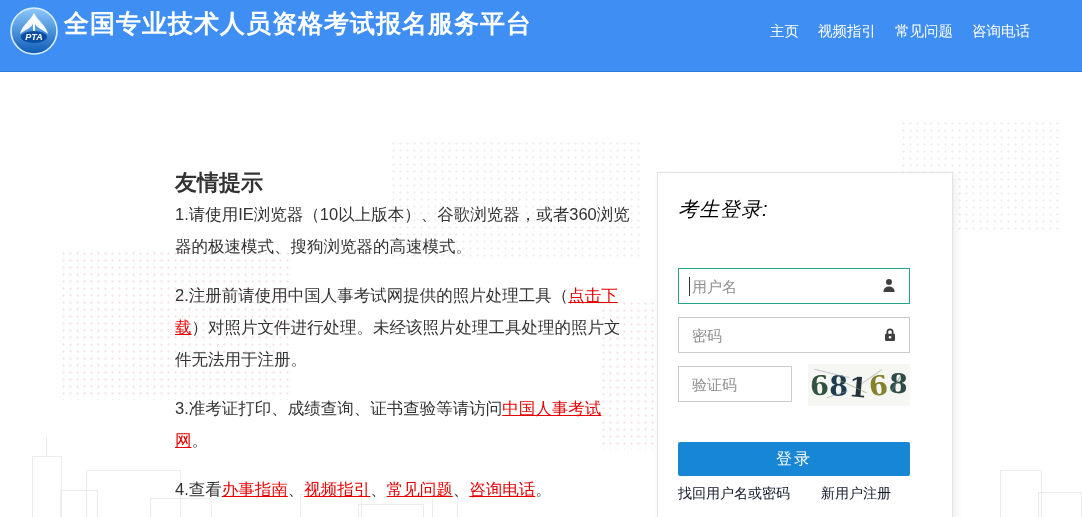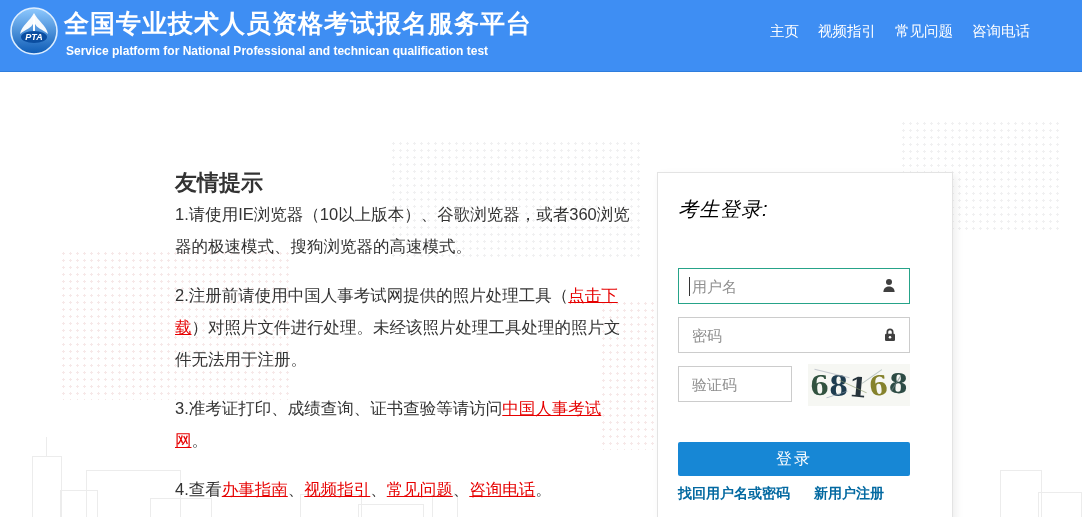--- a/index.html
+++ b/index.html
@@ -64,22 +64,22 @@
   .n1 { width:30px; left:30px; top:22px; background:#8a9a6a; transform:rotate(25deg); }
   .n2 { width:24px; left:52px; top:12px; background:#99aaaa; transform:rotate(-35deg); }
   .n3 { width:36px; left:6px;  top:9px;  background:#aab0bb; transform:rotate(14deg); }
   .n4 { width:18px; right:5px; top:19px; background:#778888; transform:rotate(-58deg); }
   .n5 { width:22px; left:18px; top:30px; background:#8899aa; transform:rotate(-18deg); }
 
   .login-btn { display:block; width:232px; height:34px; background:#1787D5; color:#fff;
     border:none; border-radius:2px; font-size:16px; letter-spacing:2px; cursor:pointer;
     margin-bottom:9px; font-family:"Liberation Sans","DejaVu Sans",sans-serif; }
   .login-links { display:flex; width:232px; font-size:14px; }
-  .login-links a { color:#0369a1; text-decoration:none; cursor:pointer;font-weight:bold; }
-  .login-links a + a { margin-left:24px; }
+  .login-links a { color:#0f172a; text-decoration:none; cursor:pointer; }
+  .login-links a + a { margin-left:31px; }
 </style>
 </head>
 <body>
 
 <div class="page">
 
   <div class="dots" style="left:60px; top:250px; width:230px; height:150px;"></div>
   <div class="dots gray" style="left:390px; top:140px; width:250px; height:120px;"></div>
   <div class="dots" style="left:600px; top:300px; width:200px; height:150px;"></div>
   <div class="dots gray" style="left:900px; top:120px; width:160px; height:110px;"></div>
@@ -108,21 +108,20 @@
         </defs>
         <circle cx="24" cy="24" r="23" fill="url(#lg)" stroke="#dcedff" stroke-width="1.6"></circle>
         <path d="M24 6 C20 14 12 18 10 27 C16 22 21 22 24 15 C27 22 32 22 38 27 C36 18 28 14 24 6 Z" fill="#ffffff" opacity="0.95"></path>
         <path d="M24 9 L24 27" stroke="#ffffff" stroke-width="2"></path>
         <ellipse cx="24" cy="30" rx="13" ry="6" fill="#0a4da0"></ellipse>
         <text x="24" y="33" font-size="9" fill="#ffffff" font-style="italic" font-weight="bold" text-anchor="middle">PTA</text>
       </svg>
     </div>
     <div class="titles">
       <div class="site-title">全国专业技术人员资格考试报名服务平台</div>
-      <div class="site-subtitle">Service platform for National Professional and technican qualification test</div>
     </div>
     <nav class="nav">
       <a>主页</a>
       <a>视频指引</a>
       <a>常见问题</a>
       <a>咨询电话</a>
     </nav>
   </header>
 
   <section class="tips">

